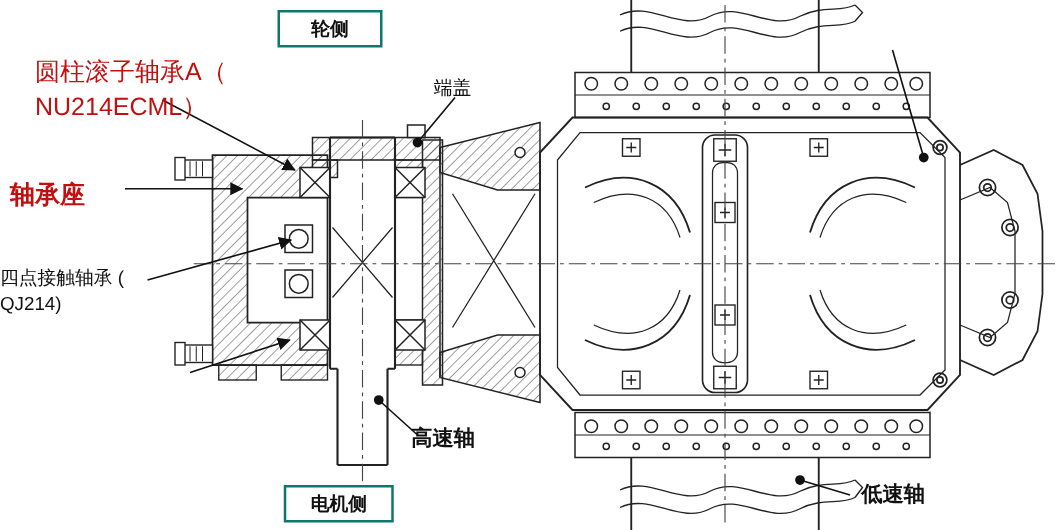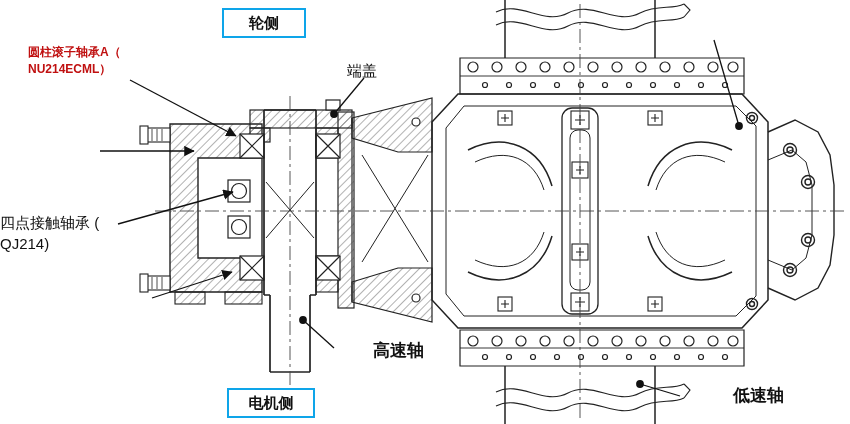--- a/index.html
+++ b/index.html
@@ -4,26 +4,26 @@
 <style>
   html,body{margin:0;padding:0;background:#fff;}
   .canvas{
     position:relative;width:850px;height:424px;background:#fff;overflow:hidden;
     font-family:"Liberation Sans",sans-serif;color:#111;
   }
   .canvas svg{position:absolute;left:0;top:0;}
   .label{position:absolute;white-space:pre-line;line-height:1.42;color:#111;}
   .red{color:var(--red,#c01010);font-weight:700;}
   .s15{font-size:15px;}
-  .s15b{font-size:12px;font-weight:700;}
-  .s17{font-size:17px;font-weight:700;margin-left:44px;}
+  .s15b{font-size:20px;font-weight:400;}
+  .s17{font-size:17px;font-weight:700;}
   .s18{font-size:18px;font-weight:600;}
   .s19{font-size:20px;font-weight:700;}
   .box-label{
-    position:absolute;border:2px solid #0ea5e9;background:#fff;
+    position:absolute;border:2px solid #0f766e;background:#fff;
     display:flex;align-items:center;justify-content:center;
     font-weight:700;font-size:15px;
   }
 </style>
 </head>
 <body>
 
 <div class="canvas">
 
   <svg width="850" height="424" viewBox="0 0 850 424">
@@ -252,20 +252,21 @@
     </g>
   </svg>
 
   <div class="box-label" style="left:222px;top:8px;width:80px;height:26px">轮侧</div>
 
   <div class="box-label" style="left:227px;top:388px;width:84px;height:26px">电机侧</div>
 
   <div class="label red s15b" style="left:28px;top:44px">圆柱滚子轴承A（
 NU214ECML）</div>
 
+  <div class="label red s19" style="left:8px;top:142px">轴承座</div>
 
   <div class="label s15" style="left:0px;top:212px">四点接触轴承 (
 QJ214)</div>
 
 
   <div class="label s15" style="left:347px;top:60px">端盖</div>
 
 
   <div class="label s17" style="left:329px;top:339px">高速轴</div>
 

